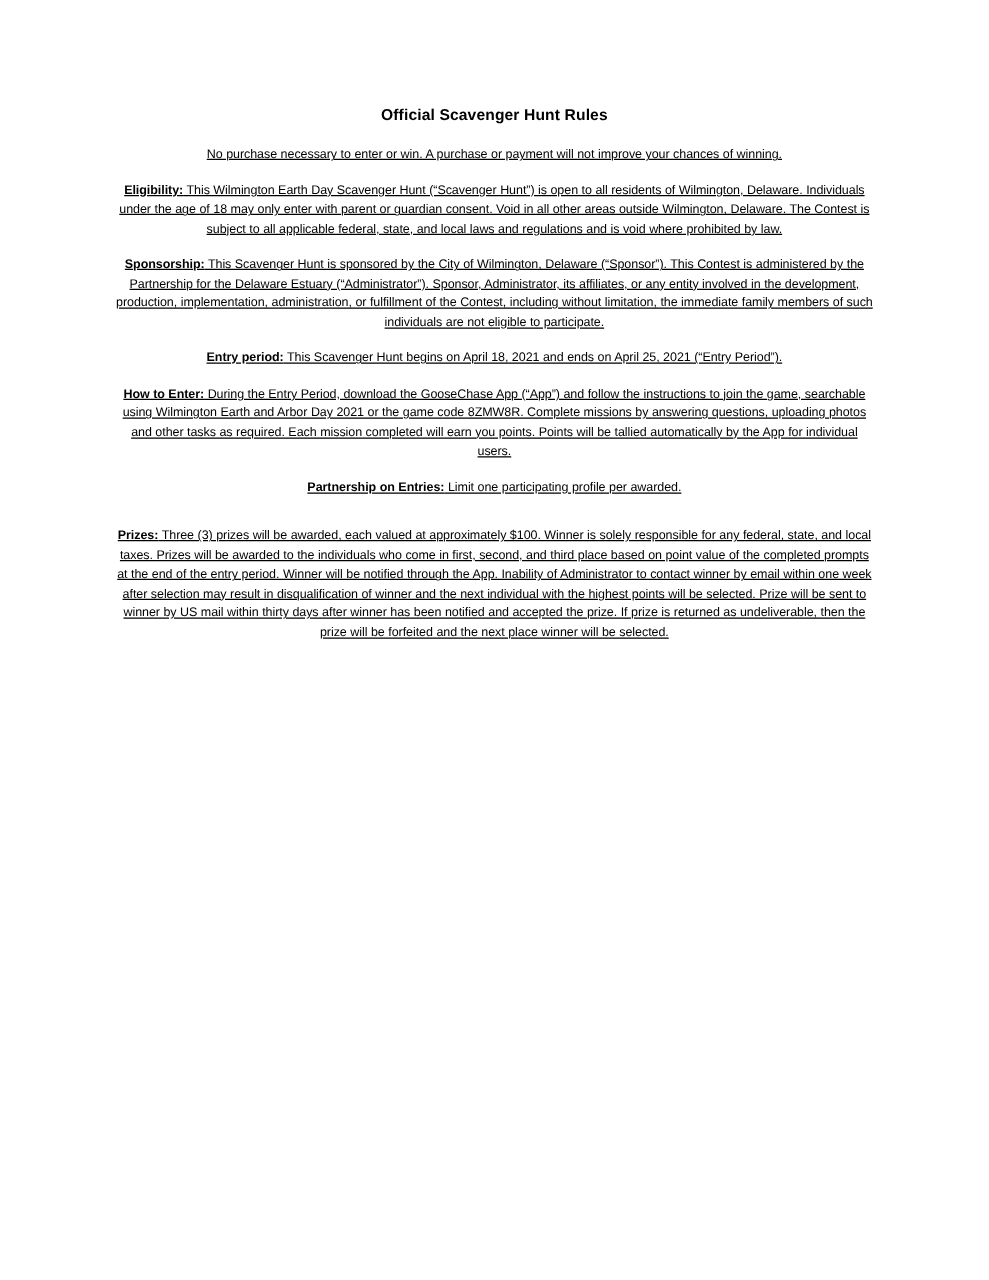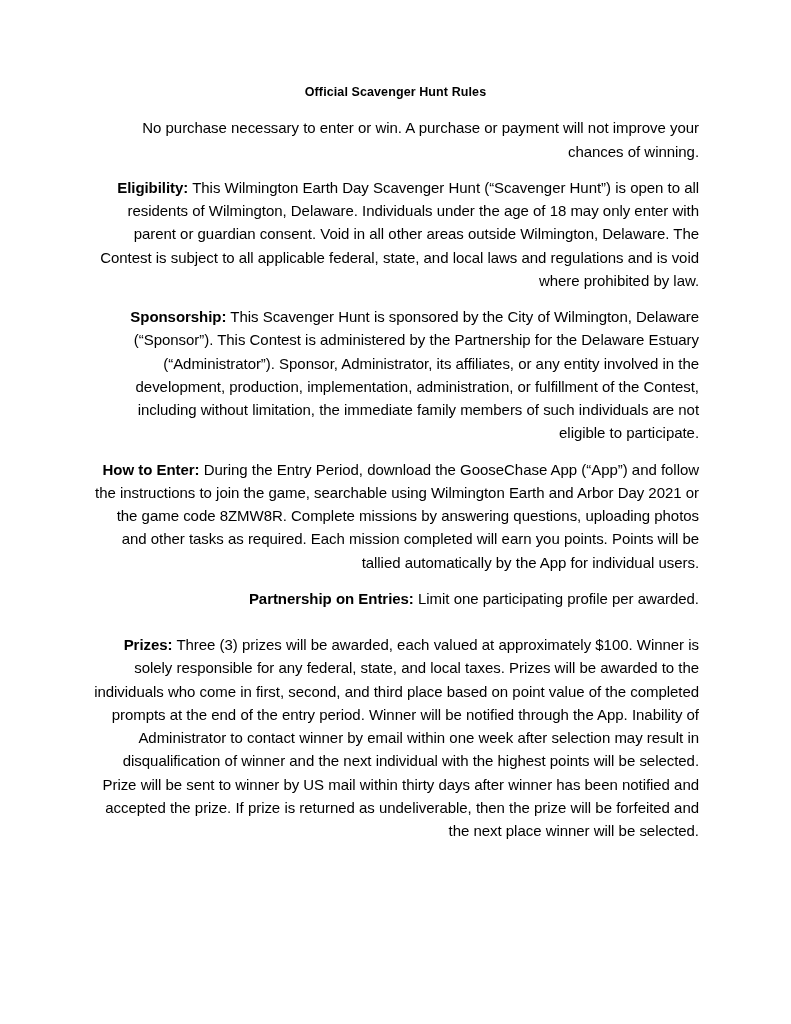--- a/index.html
+++ b/index.html
@@ -24,26 +24,27 @@
   }
   .doc-title {
     text-align: center;
     font-size: 12.5px;
     font-weight: bold;
     letter-spacing: 0.1px;
     margin: 0 0 16px 0;
     line-height: 1.3;
   }
   .para {
-    font-size: 15px;
+    font-size: 10px;
     line-height: 1.55;
     margin: 0 0 13px 0;
-    text-align: right;
+    text-align: center;
     letter-spacing: -0.05px;
     word-spacing: 0.1px;
+    text-decoration: underline;
   }
   .para .lead {
     font-weight: bold;
   }
   .para:last-child {
     margin-bottom: 0;
     margin-top: 23px;
   }
 </style>
 </head>
@@ -57,20 +58,23 @@
   </p>
 
   <p class="para">
     <span class="lead">Eligibility:</span><span> This Wilmington Earth Day Scavenger Hunt (“Scavenger Hunt”) is open to all residents of Wilmington, Delaware. Individuals under the age of 18 may only enter with parent or guardian consent. Void in all other areas outside Wilmington, Delaware. The Contest is subject to all applicable federal, state, and local laws and regulations and is void where prohibited by law.</span>
   </p>
 
   <p class="para">
     <span class="lead">Sponsorship:</span><span> This Scavenger Hunt is sponsored by the City of Wilmington, Delaware (“Sponsor”). This Contest is administered by the Partnership for the Delaware Estuary (“Administrator”). Sponsor, Administrator, its affiliates, or any entity involved in the development, production, implementation, administration, or fulfillment of the Contest, including without limitation, the immediate family members of such individuals are not eligible to participate.</span>
   </p>
 
+  <p class="para">
+    <span class="lead">Entry period:</span><span> This Scavenger Hunt begins on April 18, 2021 and ends on April 25, 2021 (“Entry Period”).</span>
+  </p>
 
   <p class="para">
     <span class="lead">How to Enter:</span><span> During the Entry Period, download the GooseChase App (“App”) and follow the instructions to join the game, searchable using Wilmington Earth and Arbor Day 2021 or the game code 8ZMW8R. Complete missions by answering questions, uploading photos and other tasks as required. Each mission completed will earn you points. Points will be tallied automatically by the App for individual users.</span>
   </p>
 
   <p class="para">
     <span class="lead">Partnership on Entries:</span><span> Limit one participating profile per awarded.</span>
   </p>
 
   <p class="para">

